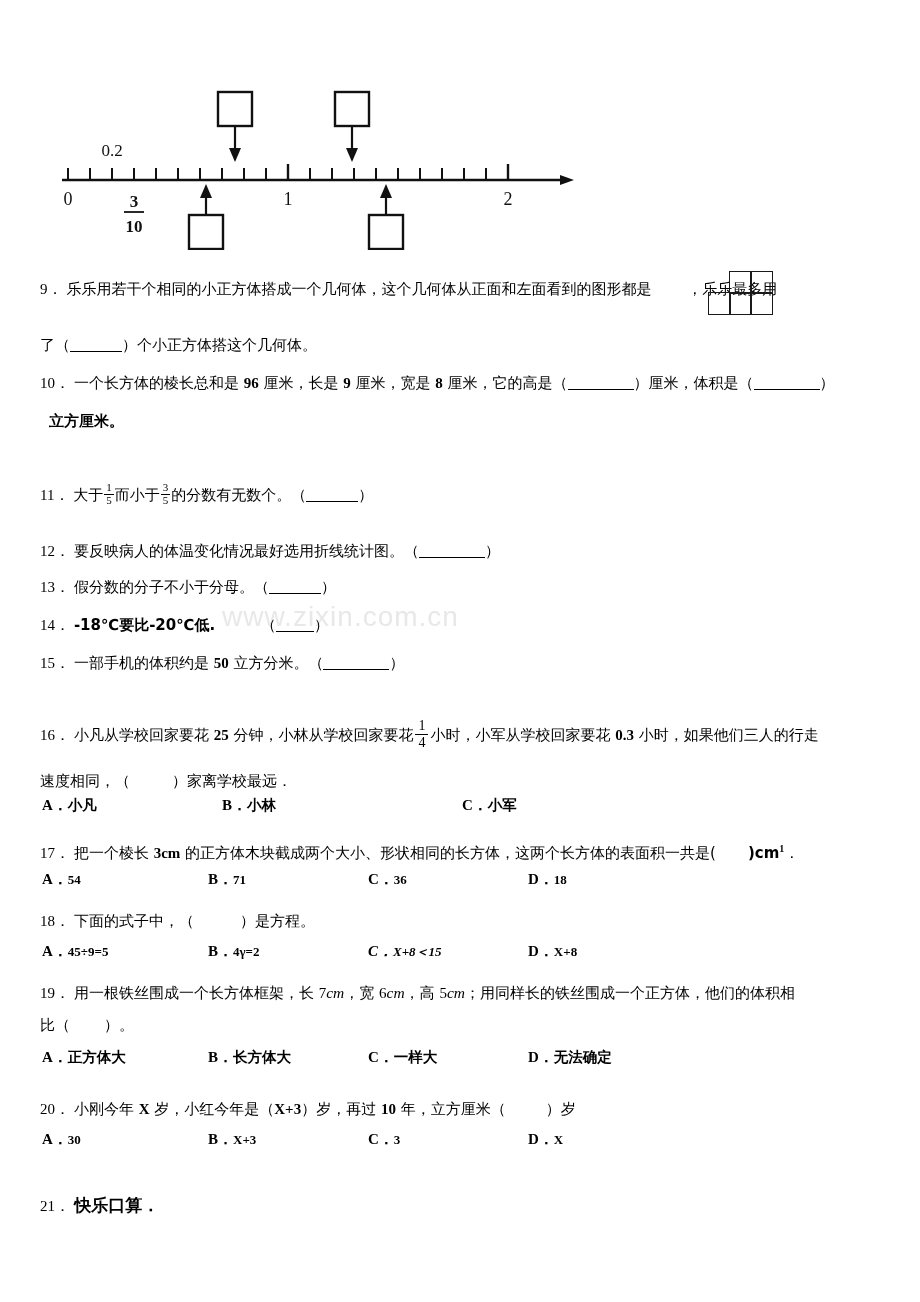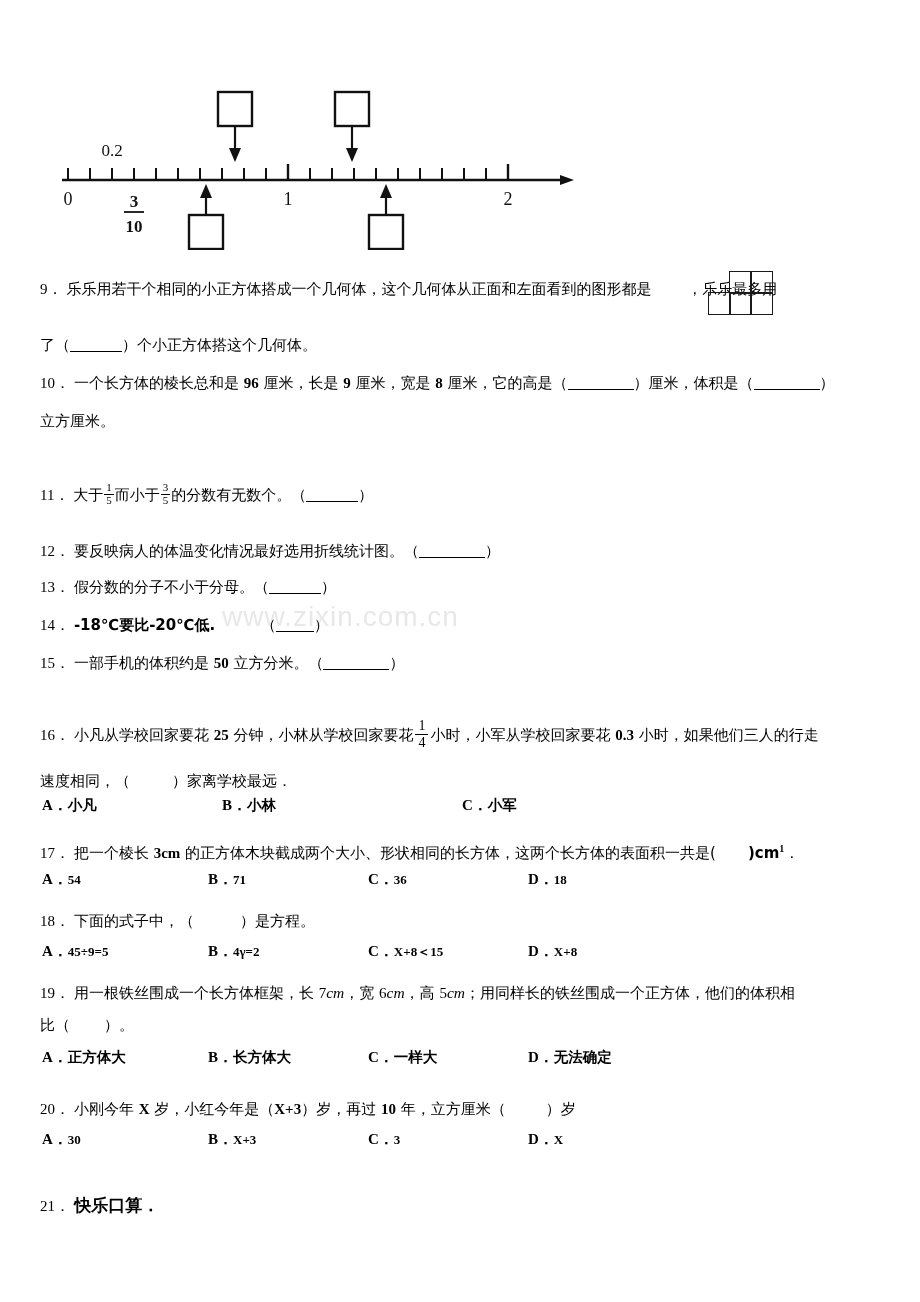--- a/index.html
+++ b/index.html
@@ -241,21 +241,21 @@
     </div>
 
     <div class="q" style="left:40px; top:330px;">
       <span class="cn">了（</span><span class="blank bl-md"></span><span class="cn">）个小正方体搭这个几何体。</span>
     </div>
 
     <div class="q" style="left:40px; top:368px;">
       <span class="qnum">10．</span>
       <span class="cn">一个长方体的棱长总和是 </span><span class="b qnum">96</span><span class="cn"> 厘米，长是 </span><span class="b qnum">9</span><span class="cn"> 厘米，宽是 </span><span class="b qnum">8</span><span class="cn"> 厘米，它的高是（</span><span class="blank bl-lg"></span><span class="cn">）厘米，体积是（</span><span class="blank bl-lg"></span><span class="cn">）</span>
     </div>
-    <div class="q" style="left:40px; top:406px;">
+    <div class="q" style="left:49px; top:406px;font-weight:bold;">
       <span class="cn">立方厘米。</span>
     </div>
 
     <div class="sec" style="left:40px; top:440px;"></div>
 
     <div class="q" style="left:40px; top:480px;">
       <span class="qnum">11．</span>
       <span class="cn">大于</span><span class="frac"><span class="num">1</span><span class="den">5</span></span><span class="cn">而小于</span><span class="frac"><span class="num">3</span><span class="den">5</span></span><span class="cn">的分数有无数个。（</span><span class="blank bl-md"></span><span class="cn">）</span>
     </div>
 
@@ -318,21 +318,21 @@
     <div class="q" style="left:40px; top:906px;">
       <span class="qnum">18．</span>
       <span class="cn">下面的式子中，（</span><span style="display:inline-block;width:46px;"></span><span class="cn">）是方程。</span>
     </div>
     <div class="opt" style="left:42px; top:942px;">
       <span class="lab">A．</span><span class="valserif">45÷9=5</span>
     </div>
     <div class="opt" style="left:208px; top:942px;">
       <span class="lab">B．</span><span class="valserif">4γ=2</span>
     </div>
-    <div class="opt" style="left:368px; top:942px;">
+    <div class="opt" style="left:368px; top:942px;font-style:italic;">
       <span class="lab">C．</span><span class="valserif">X+8＜15</span>
     </div>
     <div class="opt" style="left:528px; top:942px;">
       <span class="lab">D．</span><span class="valserif">X+8</span>
     </div>
 
     <div class="q" style="left:40px; top:978px;">
       <span class="qnum">19．</span>
       <span class="cn">用一根铁丝围成一个长方体框架，长 </span><span class="qnum">7</span><span style="font-style:italic;font-family:'Liberation Serif',serif;">cm</span><span class="cn">，宽 </span><span class="qnum">6</span><span style="font-style:italic;font-family:'Liberation Serif',serif;">cm</span><span class="cn">，高 </span><span class="qnum">5</span><span style="font-style:italic;font-family:'Liberation Serif',serif;">cm</span><span class="cn">；用同样长的铁丝围成一个正方体，他们的体积相</span>
     </div>

